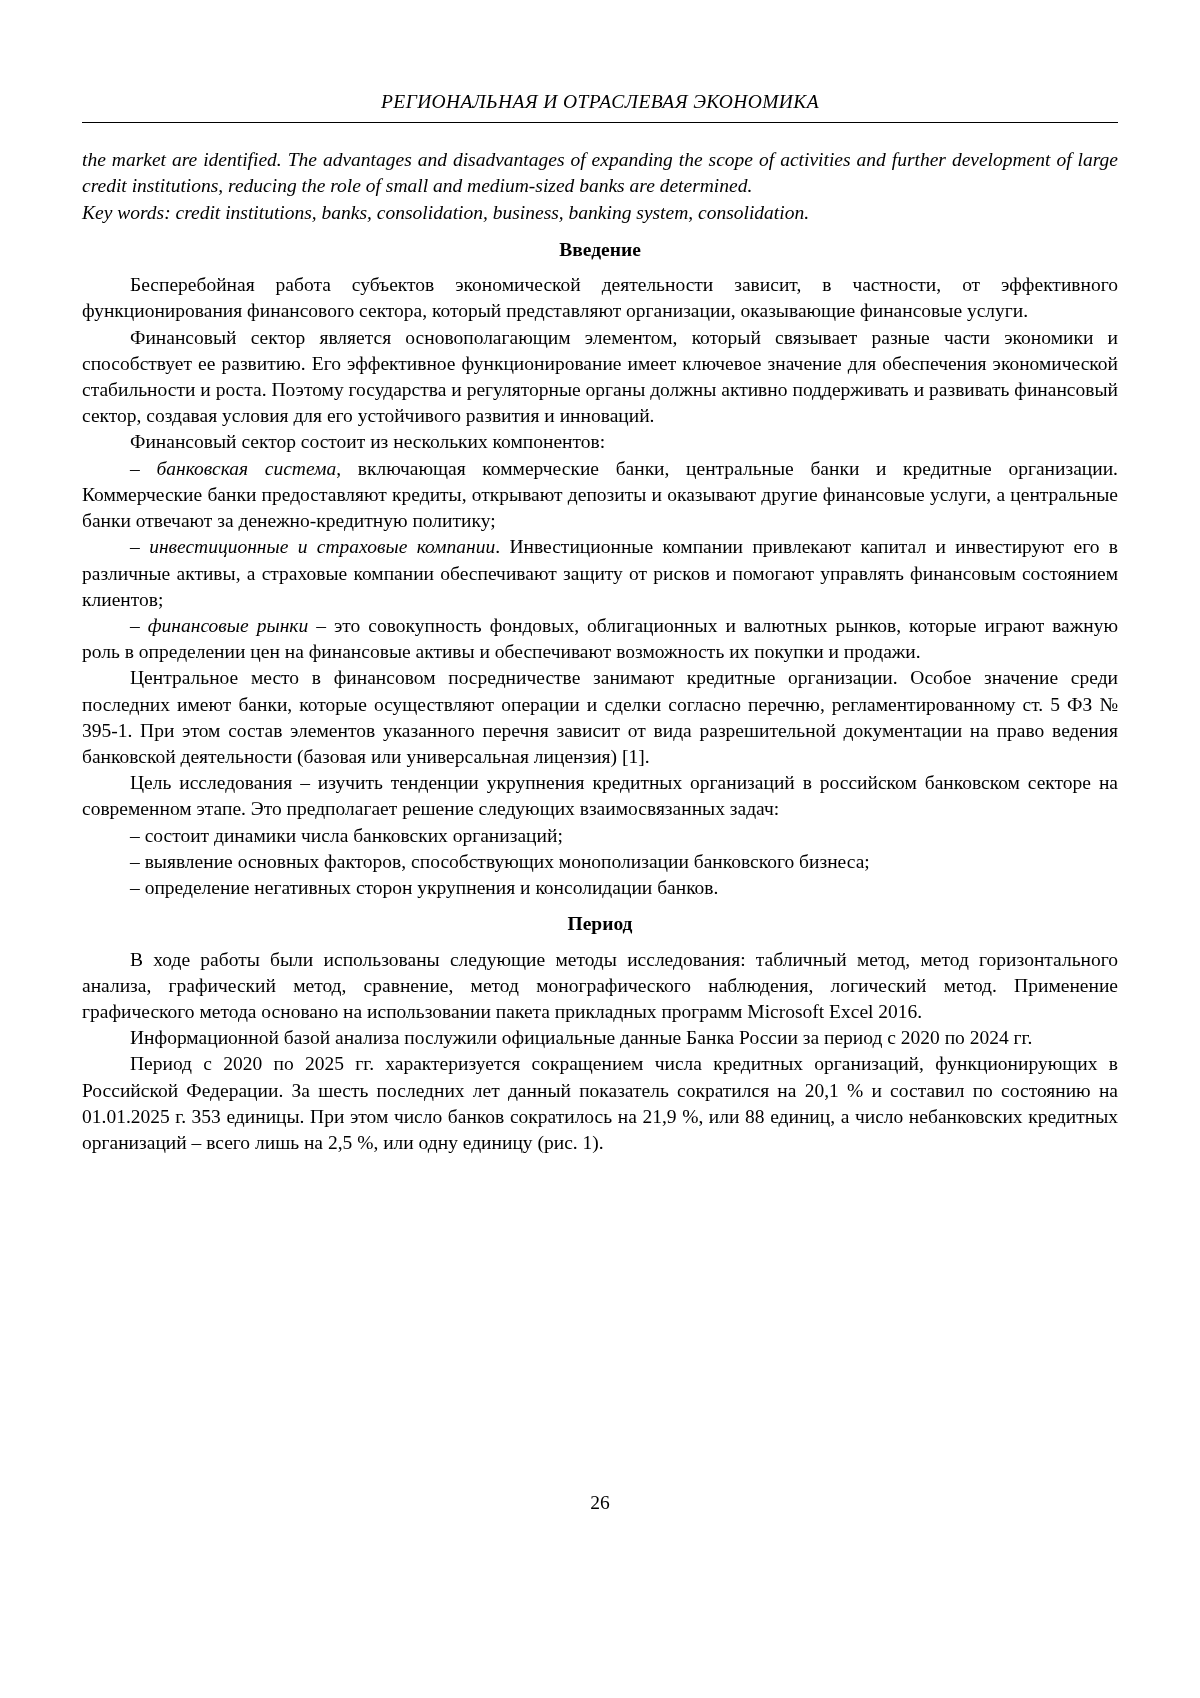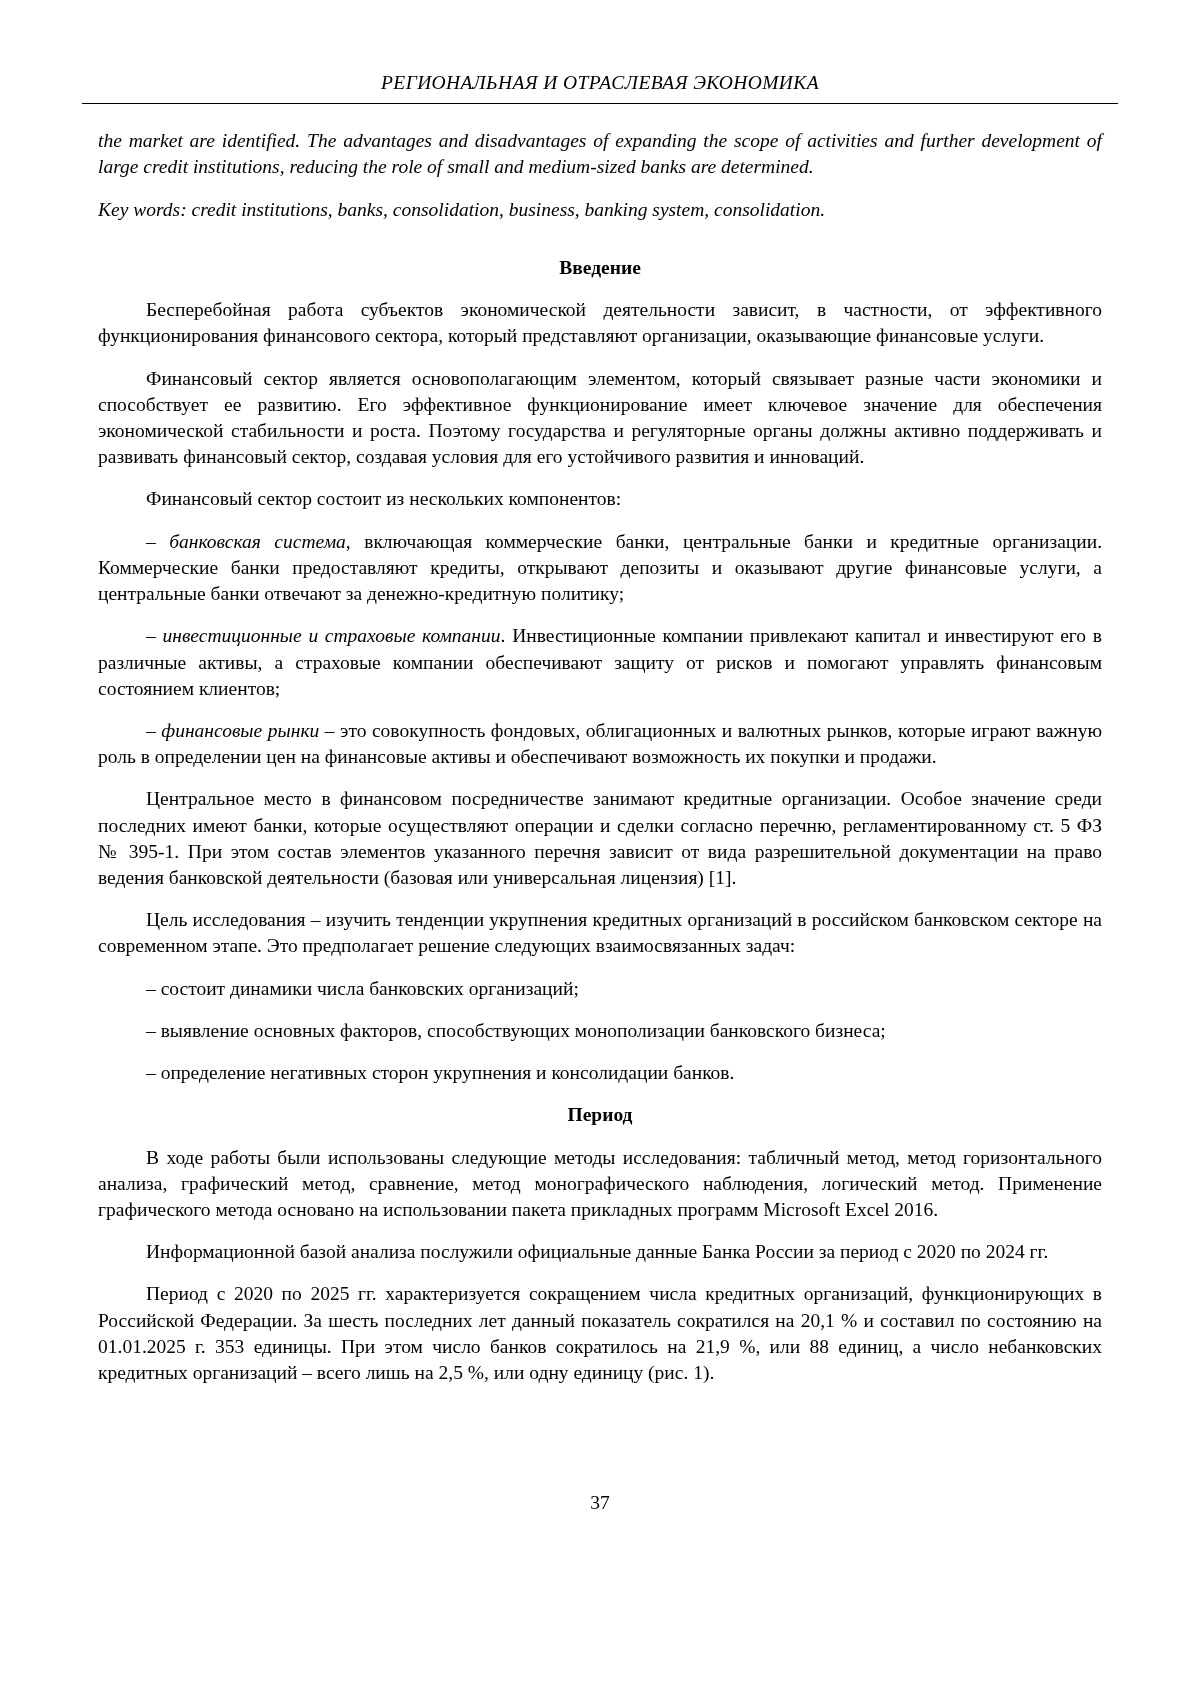--- a/index.html
+++ b/index.html
@@ -11,47 +11,47 @@
   .page {
     position: relative;
     width: 1200px;
     height: 1698px;
     margin: 0 auto;
     background: #ffffff;
     color: #000000;
     font-family: "Liberation Serif", "DejaVu Serif", serif;
     font-size: 19.5px;
     line-height: 1.345;
-    padding: 70px 82px 0 82px;
+    padding: 89px 82px 0 82px;
     overflow: hidden;
   }
   .running-head {
     text-align: center;
     font-style: italic;
     letter-spacing: 0.4px;
     padding-bottom: 7px;
     border-bottom: 1.6px solid #000;
     margin-bottom: 24px;
   }
   .par {
-    margin: 16px;
+    margin: 0;
     text-align: justify;
     text-indent: 48px;
   }
   .no-indent { text-indent: 0; }
   .italic { font-style: italic; }
   .bi { font-weight: normal; font-style: italic; }
   h2.section-heading {
     font-size: 19.5px;
     font-weight: bold;
     text-align: center;
     margin: 10px 0 9px 0;
     line-height: 1.345;
   }
-  h2.section-heading.first { margin-top: 32px; }
+  h2.section-heading.first { margin-top: 11px; }
   .page-number {
     position: absolute;
     top: 1490px;
     left: 0;
     right: 0;
     text-align: center;
   }
 </style>
 </head>
 <body>
@@ -90,15 +90,15 @@
     <h2 class="section-heading">Период</h2>
 
     <p class="par">В ходе работы были использованы следующие методы исследования: табличный метод, метод горизонтального анализа, графический метод, сравнение, метод монографического наблюдения, логический метод. Применение графического метода основано на использовании пакета прикладных программ Microsoft Excel 2016.</p>
     <p class="par">Информационной базой анализа послужили официальные данные Банка России за период с 2020 по 2024 гг.</p>
 
 
     <p class="par">Период с 2020 по 2025 гг. характеризуется сокращением числа кредитных организаций, функционирующих в Российской Федерации. За шесть последних лет данный показатель сократился на 20,1 % и составил по состоянию на 01.01.2025 г. 353 единицы. При этом число банков сократилось на 21,9 %, или 88 единиц, а число небанковских кредитных организаций – всего лишь на 2,5 %, или одну единицу (рис. 1).</p>
 
   </main>
 
-  <div class="page-number">37</div>
+  <div class="page-number">26</div>
 
 </div>
 
 </body></html>

